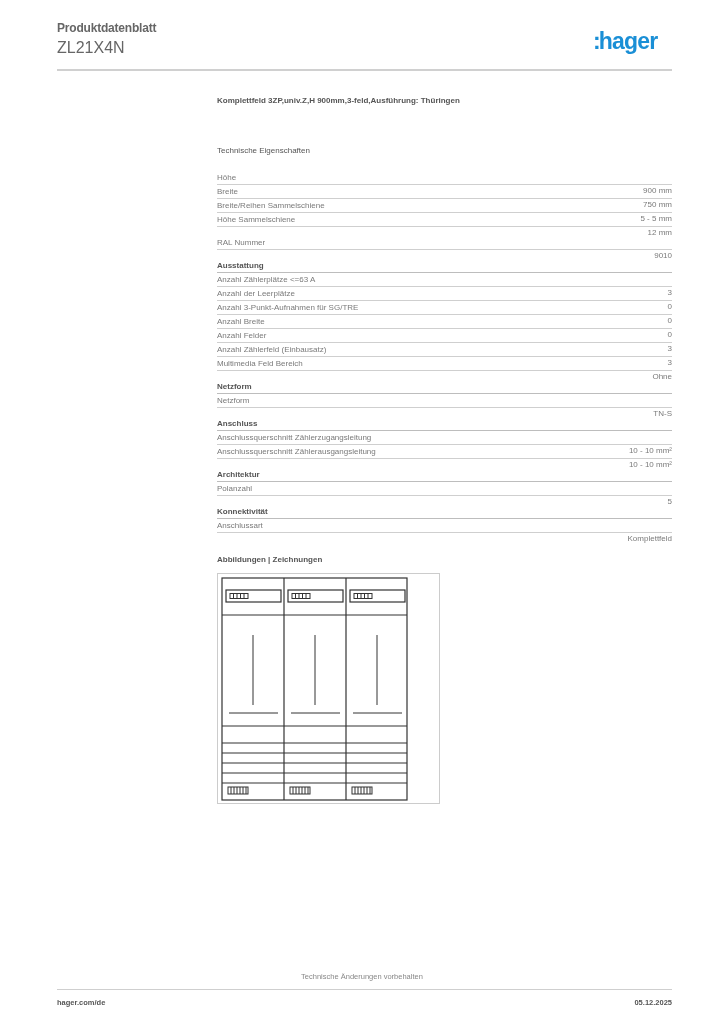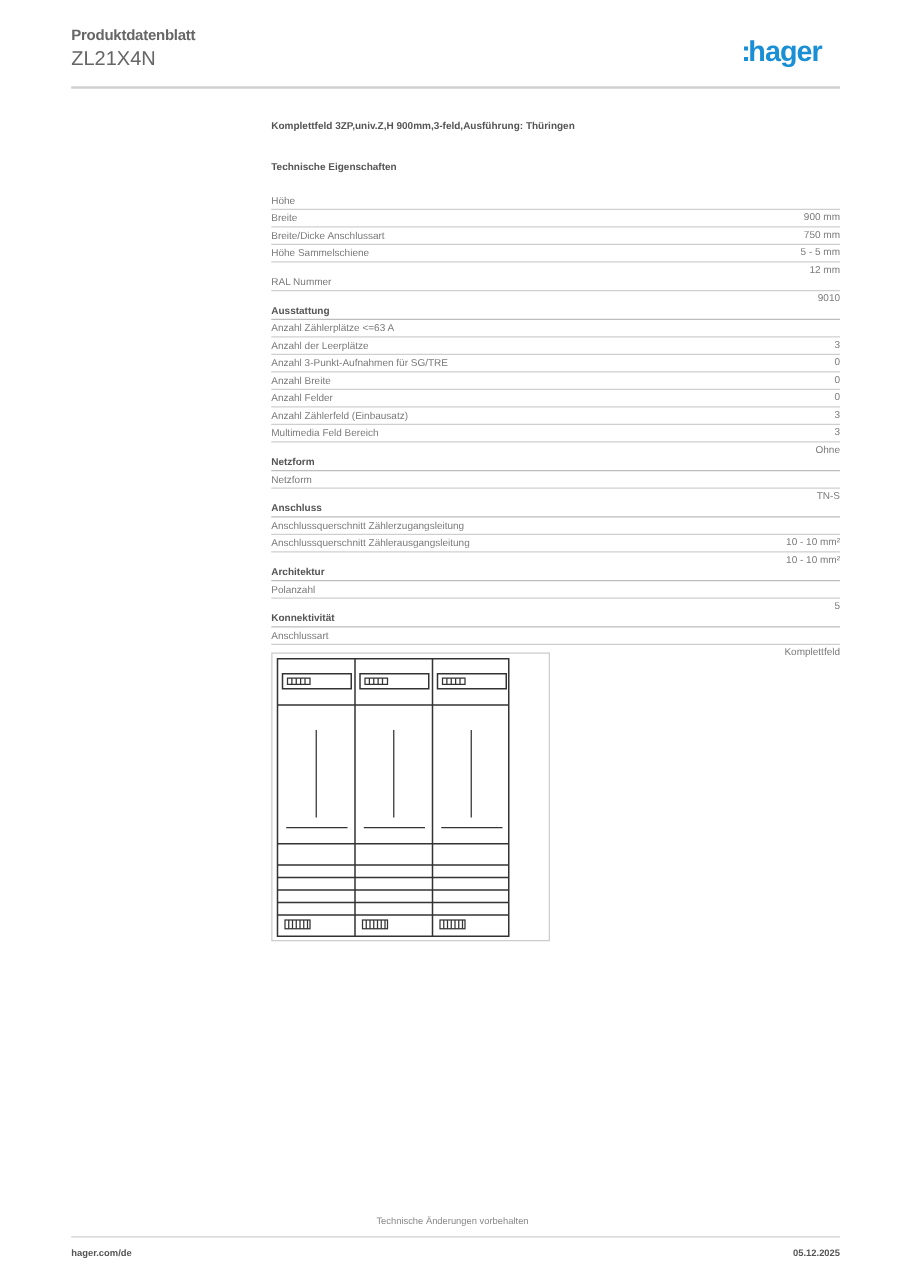--- a/index.html
+++ b/index.html
@@ -17,21 +17,21 @@
   .logo {
     position: absolute; left: 593px; top: 28px; font-size: 23px; font-weight: bold;
     color: #1a8fd6; letter-spacing: -0.8px; line-height: 26px;
   }
   .logo .colon { letter-spacing: -2px; }
   .header-rule {
     position: absolute; left: 57px; top: 69px; width: 615px; height: 2px; background: #d0d0d0;
   }
   .content { position: absolute; left: 217px; top: 94px; width: 455px; }
   .product-desc { font-size: 8px; font-weight: bold; color: #555555; margin: 0; height: 14px; line-height: 14px; }
-  .tech-title { font-size: 8px; font-weight: bold; color: #555555; margin-top: 19px; height: 14px; line-height: 14px; }
+  .tech-title { font-size: 8px; font-weight: normal; color: #555555; margin-top: 36px; height: 14px; line-height: 14px; }
   .group { margin-top: 9px; }
   .group:first-of-type { }
   .group-title {
     font-size: 8px; font-weight: bold; color: #555555; height: 13px; line-height: 13px;
     border-bottom: 1.5px solid #bdbdbd;
   }
   .row {
     display: flex; justify-content: space-between; font-size: 8px; color: #7a7a7a;
     height: 13px; line-height: 13px; border-bottom: 1.5px solid #cfcfcf; flex-direction: column;
   }
@@ -64,21 +64,21 @@
       <div class="group" style="margin-top: 13px;">
         <div class="row">
           <span class="label">Höhe</span>
           <span class="val">900 mm</span>
         </div>
         <div class="row">
           <span class="label">Breite</span>
           <span class="val">750 mm</span>
         </div>
         <div class="row">
-          <span class="label">Breite/Dicke Anschlussart</span>
+          <span class="label">Breite/Reihen Sammelschiene</span>
           <span class="val">5 - 5 mm</span>
         </div>
         <div class="row">
           <span class="label">Höhe Sammelschiene</span>
           <span class="val">12 mm</span>
         </div>
       </div>
       <div class="group">
         <div class="row">
           <span class="label">RAL Nummer</span>
@@ -143,20 +143,21 @@
       </div>
       <div class="group">
         <div class="group-title">Konnektivität</div>
         <div class="row">
           <span class="label">Anschlussart</span>
           <span class="val">Komplettfeld</span>
         </div>
       </div>
     </div>
 
+  <div class="figures-title">Abbildungen | Zeichnungen</div>
   <div class="figure-box">
     <svg width="221" height="229" viewBox="0 0 221 229">
       <g stroke="#333" fill="none" stroke-width="1.2">
         <rect x="4" y="4" width="185" height="222"></rect>
         <line x1="66" y1="4" x2="66" y2="226"></line>
         <line x1="128" y1="4" x2="128" y2="226"></line>
         <line x1="4" y1="41" x2="189" y2="41"></line>
         <line x1="4" y1="152" x2="189" y2="152"></line>
         <line x1="4" y1="169" x2="189" y2="169"></line>
         <line x1="4" y1="179" x2="189" y2="179"></line>

